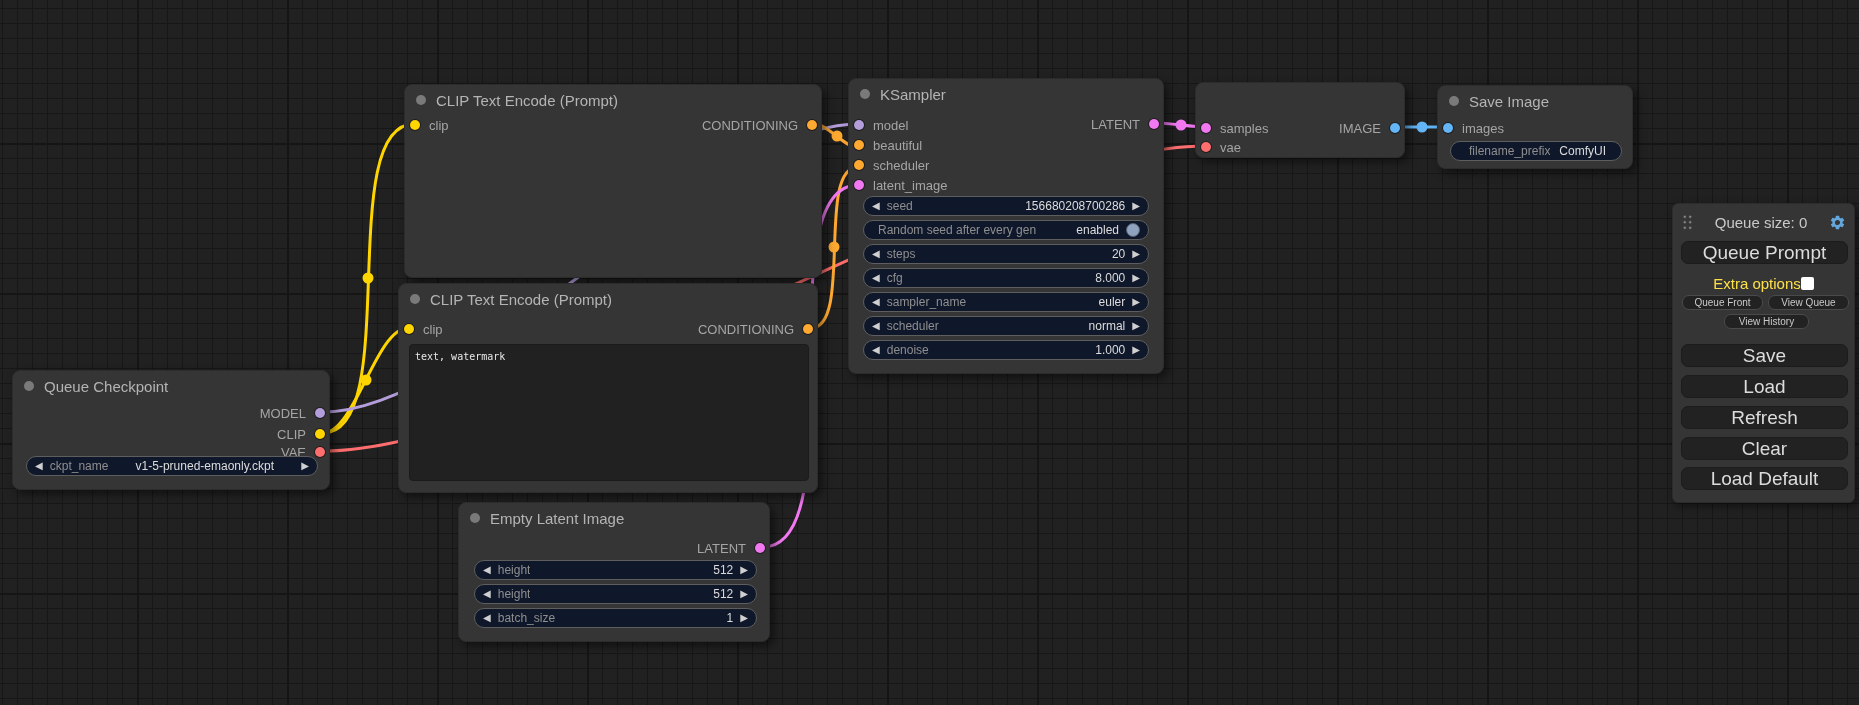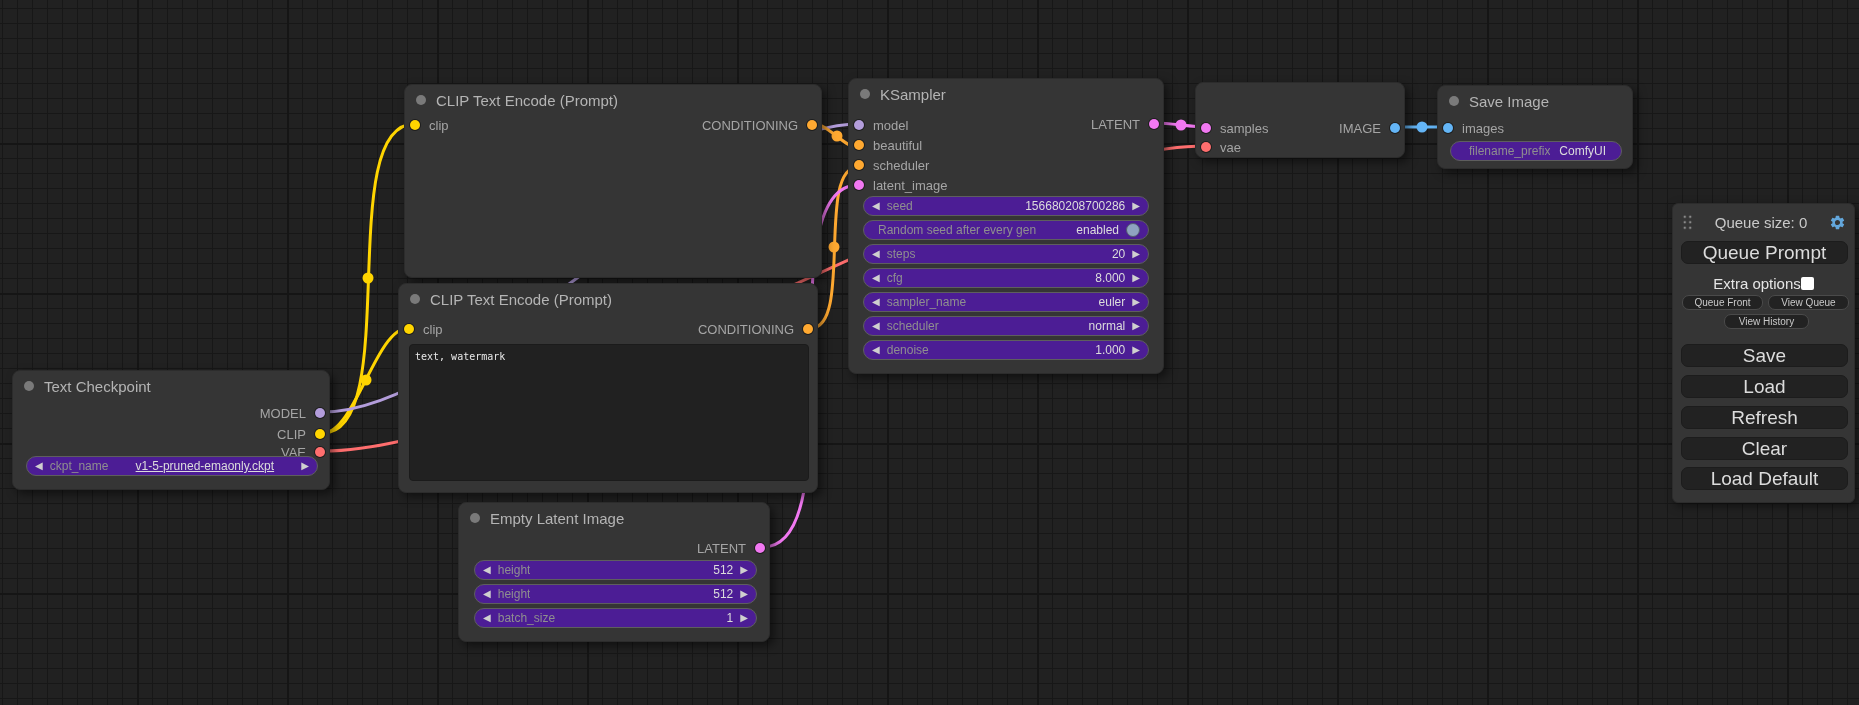--- a/index.html
+++ b/index.html
@@ -29,27 +29,27 @@
   .ntitle{height:30px;display:flex;align-items:center;gap:10px;padding-left:11px;
     font-size:15px;color:#b4b4b4;white-space:nowrap;overflow:hidden;}
   .tdot{width:10px;height:10px;border-radius:50%;background:#7a7a7a;flex:0 0 auto;}
   .port{position:absolute;height:16px;display:flex;align-items:center;font-size:13px;color:#a5a5a5;white-space:nowrap;}
   .port.in{left:5px;}
   .port.in .pdot{margin-right:9px;}
   .port.out{right:4px;flex-direction:row-reverse;}
   .port.out .pdot{margin-left:9px;}
   .pdot{width:10px;height:10px;border-radius:50%;box-shadow:0 0 0 1px rgba(0,0,0,.45);flex:0 0 auto;}
   .widget{
-    position:absolute;height:20px;background:#4c1d95;border:1px solid #5e5e5e;border-radius:10px;
+    position:absolute;height:20px;background:#0f172a;border:1px solid #5e5e5e;border-radius:10px;
     display:flex;align-items:center;font-size:12px;padding:8px 8px;box-sizing:border-box;white-space:nowrap;
   }
   .warr{color:#cfcfcf;font-size:10px;line-height:1;flex:0 0 auto;}
   .wlabel{color:#8f8f8f;margin:0 0 0 7px;overflow:hidden;}
   .wvalue{color:#dcdcdc;margin-left:auto;margin-right:7px;}
-  .widget.centerval .wvalue{margin:2px auto;text-decoration:underline;}
+  .widget.centerval .wvalue{margin:2px auto;}
   .widget.noarrow{padding-left:14px;}
   .toggle{width:14px;height:14px;border-radius:50%;background:#8fa3c0;border:1px solid #525e6e;box-sizing:border-box;flex:0 0 auto;}
   .prompt{
     position:absolute;background:#212121;border:1px solid #1b1b1b;border-radius:4px;
     font-family:"DejaVu Sans Mono",monospace;font-size:10px;line-height:1.5;color:#e8e8e8;
     padding:4px 5px;box-sizing:border-box;white-space:pre-wrap;word-break:break-word;overflow:hidden;
   }
   
   .qpanel{position:absolute;left:1672px;top:203px;width:183px;height:300px;z-index:5;
     background:#353535;border:1px solid #2c2c2c;border-radius:6px;box-shadow:3px 3px 10px rgba(0,0,0,.5);box-sizing:border-box;}
@@ -57,21 +57,21 @@
   .drag{width:11px;height:16px;margin-left:9px;flex:0 0 auto;
     background-image:radial-gradient(circle,#8a8a8a 1.2px,transparent 1.5px);
     background-size:5.5px 5.5px;}
   .qsize{flex:1;text-align:center;font-size:15px;color:#c9c9c9;}
   .gear{margin-right:8px;flex:0 0 auto;display:flex;}
   .qbtn{position:absolute;left:8px;width:167px;height:23px;background:#222;border:1px solid #1c1c1c;border-radius:7px;
     color:#dcdcdc;font-size:19px;display:flex;align-items:center;justify-content:center;
     box-sizing:border-box;font-family:inherit;padding:0;cursor:pointer;}
   .qbtn.small{width:auto;height:15px;font-size:10px;border:1px solid #4a4a4a;border-radius:7px;color:#c9c9c9;}
   .extra{position:absolute;left:0;top:71px;width:100%;display:flex;align-items:center;justify-content:center;gap:0;
-    font-size:15px;color:#e5e5e5;}
+    font-size:15px;color:#fde047;}
   .chk{width:13px;height:13px;background:#fff;border-radius:2px;flex:0 0 auto;}
 </style>
 </head>
 <body>
 
 <div id="canvas">
 
   <svg id="wires" width="1859" height="705">
 
     <path d="M323,433 C403,433 334,124 414,124" stroke="#FFD500" stroke-width="3" fill="none"></path>
@@ -98,21 +98,21 @@
     <path d="M1157,123 C1169,123 1193,127 1205,127" stroke="#F178F1" stroke-width="3" fill="none"></path>
     <circle cx="1181" cy="125" r="5.5" fill="#F178F1"></circle>
 
     <path d="M1398,127 C1410,127 1435,127 1447,127" stroke="#64B5F6" stroke-width="3" fill="none"></path>
     <circle cx="1422" cy="127" r="5.5" fill="#64B5F6"></circle>
   </svg>
 
   <div class="node" style="left:12px;top:370px;width:318px;height:120px">
     <div class="ntitle">
       <span class="tdot"></span>
-      <span>Text Checkpoint</span>
+      <span>Queue Checkpoint</span>
     </div>
     <div class="port out" style="top:34px">
       <span class="pdot" style="background:#B39DDB"></span>
       <span>MODEL</span>
     </div>
     <div class="port out" style="top:55px">
       <span class="pdot" style="background:#FFD500"></span>
       <span>CLIP</span>
     </div>
     <div class="port out" style="top:73px">

